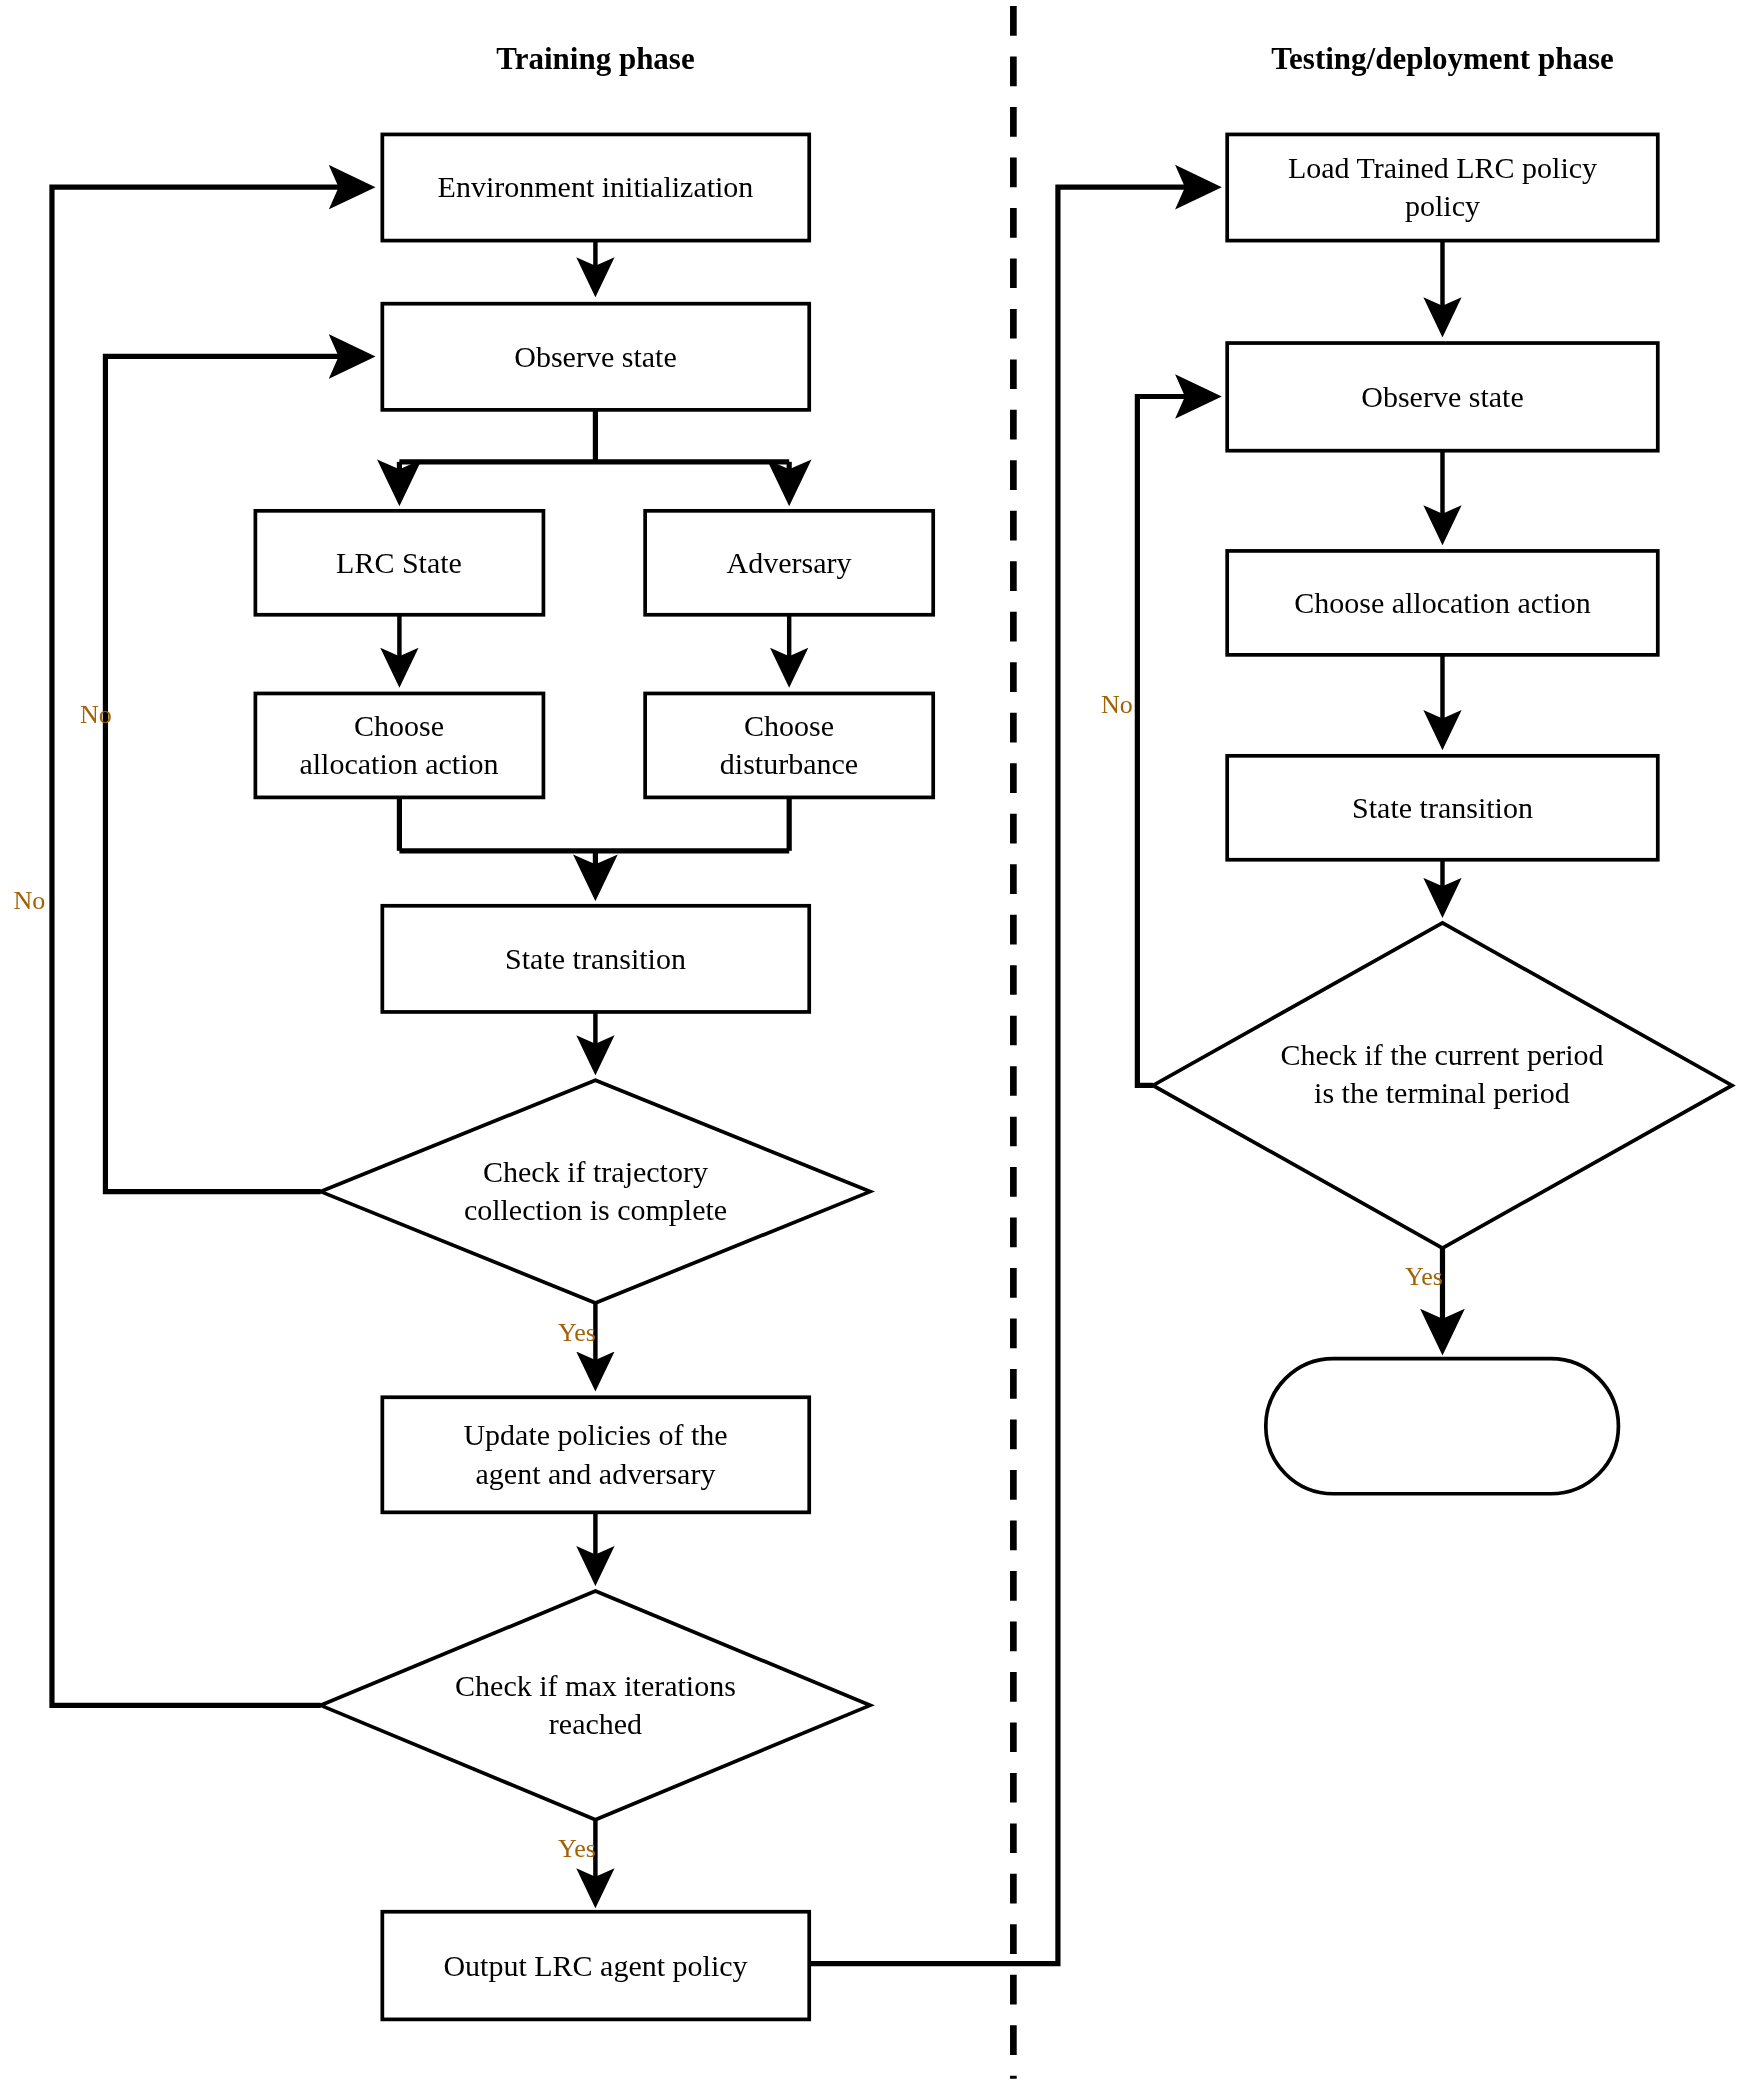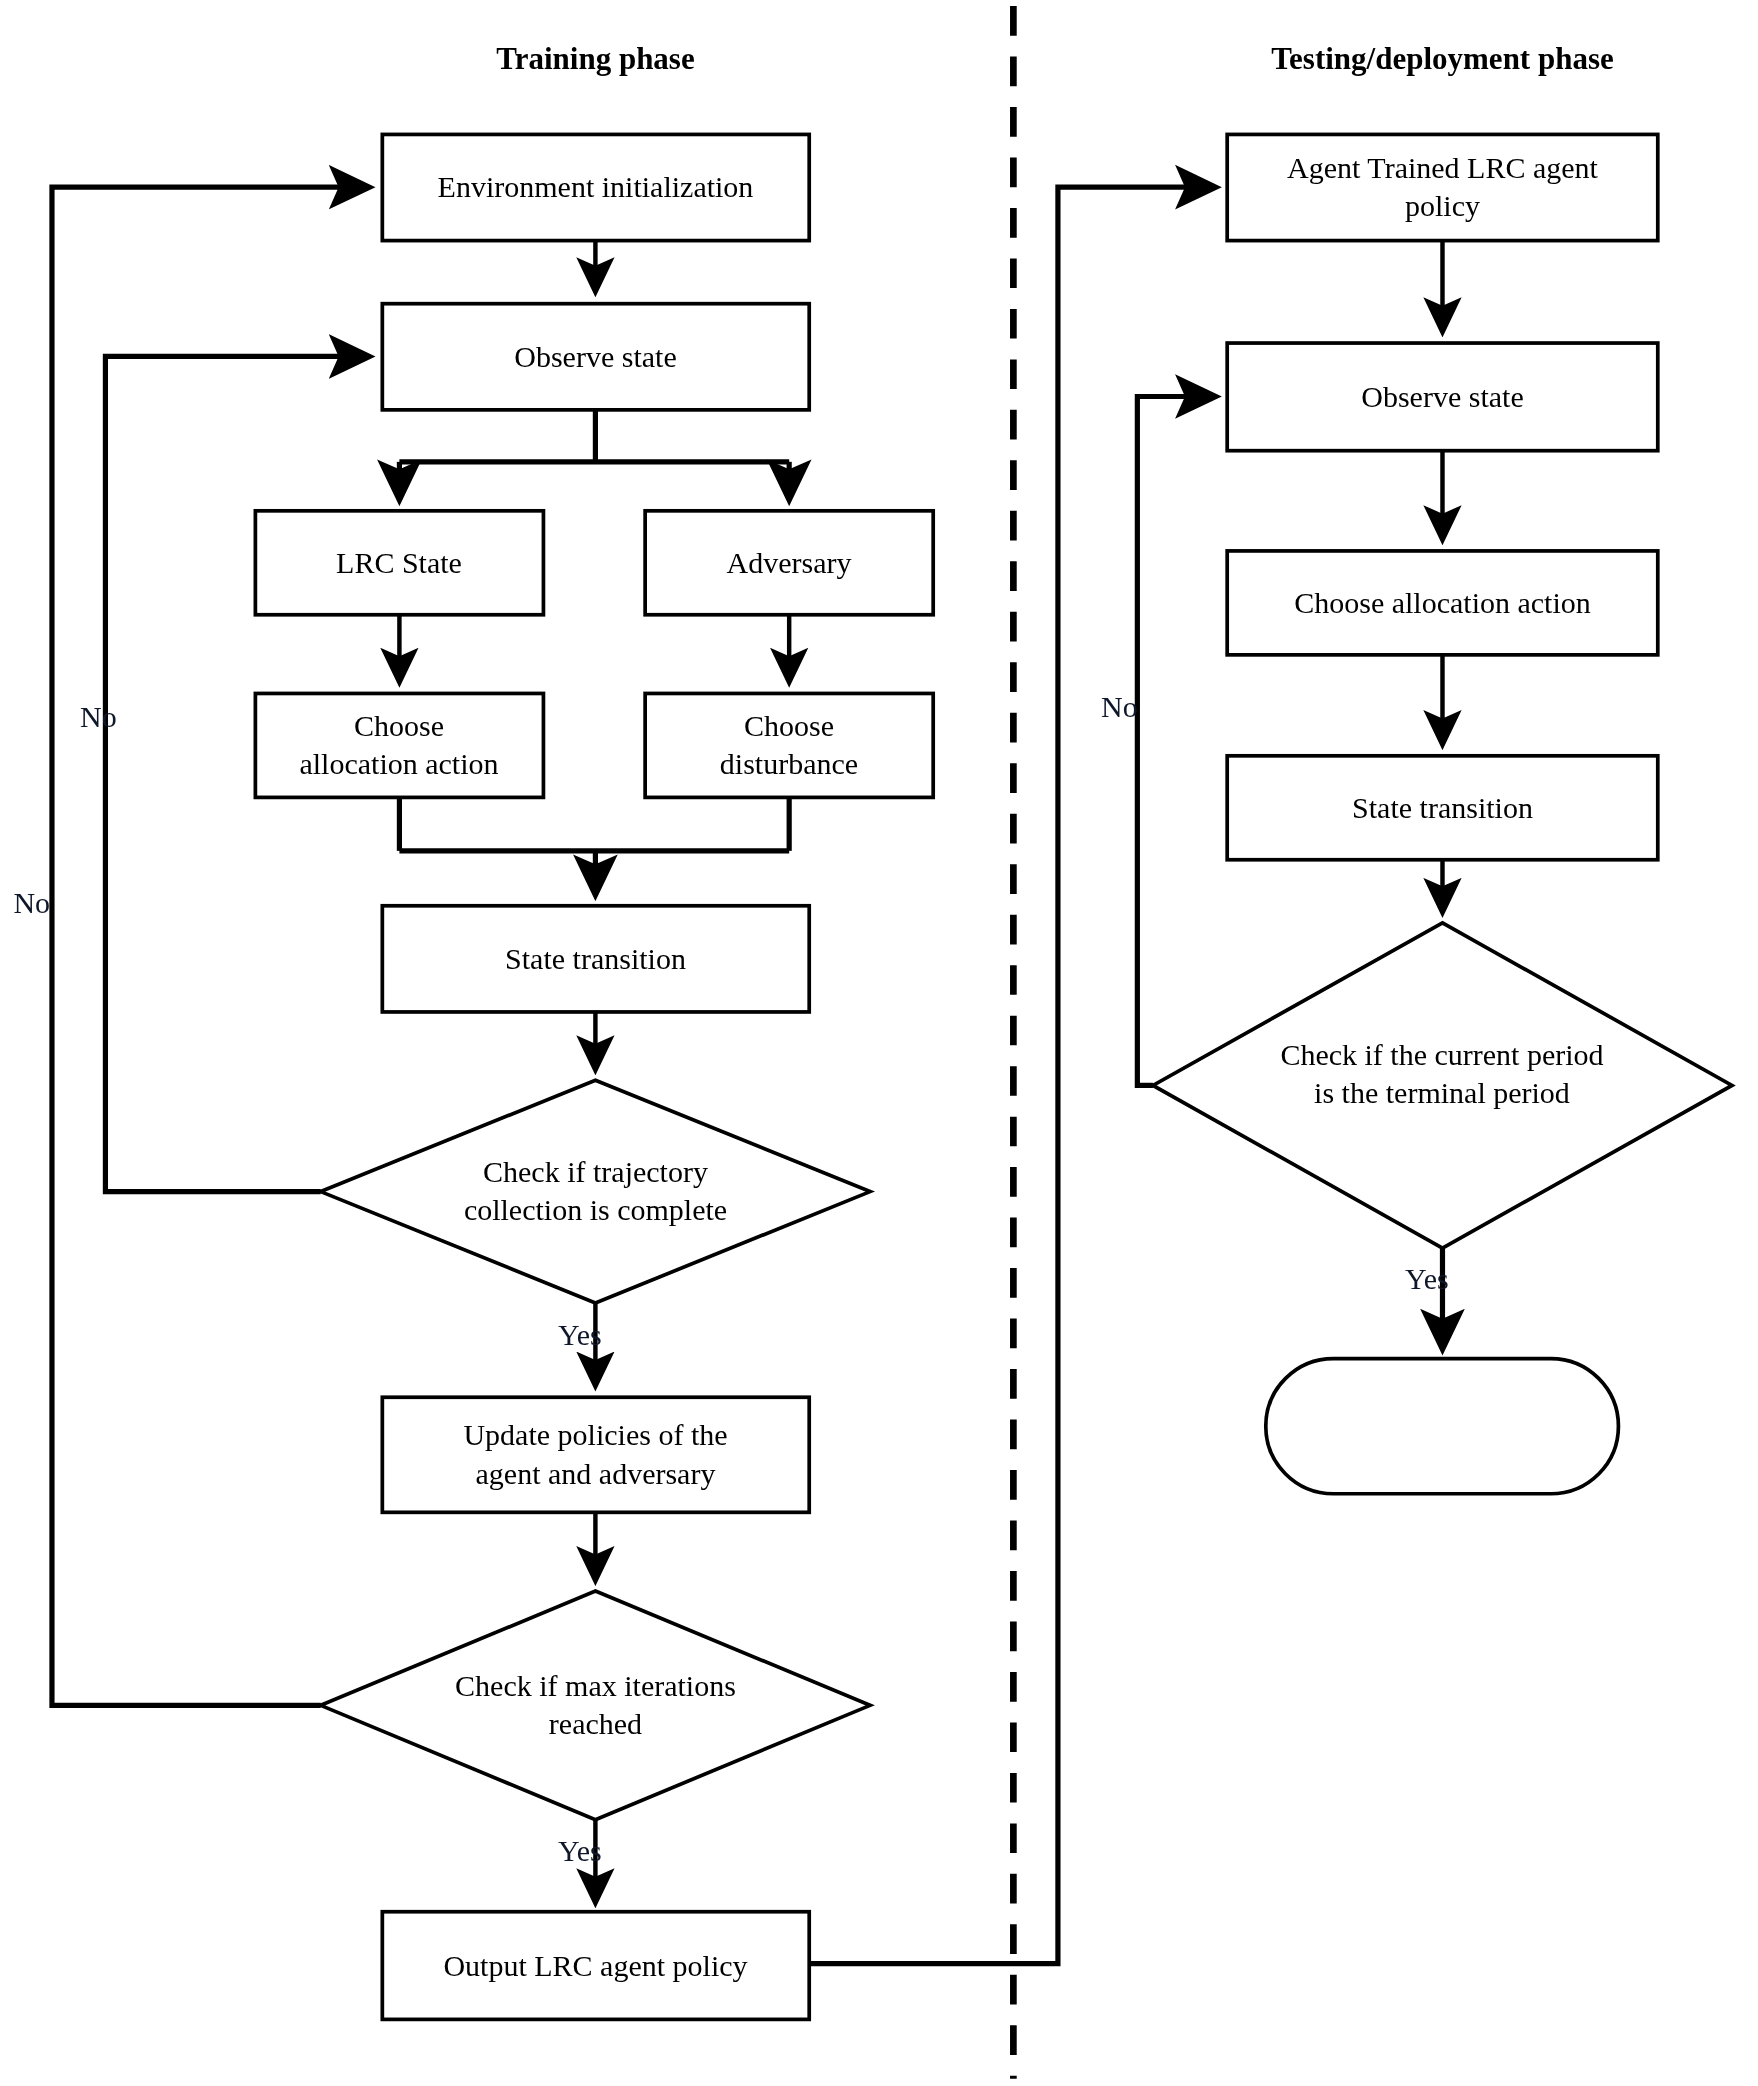--- a/index.html
+++ b/index.html
@@ -73,23 +73,23 @@
     position: absolute;
     text-align: center;
     color: #000000;
     font-family: "Liberation Serif", "DejaVu Serif", serif;
     font-size: 31px;
     font-weight: bold;
     white-space: nowrap;
   }
   .edge-label {
     position: absolute;
-    color: #0f172a;
-    font-family: "Liberation Serif", "DejaVu Serif", serif;
-    font-size: 30px;
+    color: #a16207;
+    font-family: "Liberation Serif", "DejaVu Serif", serif;
+    font-size: 26px;
     white-space: nowrap;
   }
 </style>
 </head>
 <body>
 
 <div id="canvas">
 
   <svg class="flow" viewBox="0 0 2368 2811">
     <defs>
@@ -172,21 +172,21 @@
 disturbance</div>
   <div class="node-text" style="left:382px; top:906px; width:427px; height:106px;">State transition</div>
   <div class="node-text" style="left:369px; top:1128px; width:453px; height:126px; white-space:pre-line;">Check if trajectory
 collection is complete</div>
   <div class="node-text" style="left:382px; top:1397px; width:427px; height:115px; white-space:pre-line;">Update policies of the
 agent and adversary</div>
   <div class="node-text" style="left:369px; top:1642px; width:453px; height:126px; white-space:pre-line;text-align:center;">Check if max iterations
 reached</div>
   <div class="node-text" style="left:382px; top:1912px; width:427px; height:108px;">Output LRC agent policy</div>
 
-  <div class="node-text" style="left:1227px; top:134px; width:431px; height:106px; white-space:pre-line;">Agent Trained LRC agent
+  <div class="node-text" style="left:1227px; top:134px; width:431px; height:106px; white-space:pre-line;">Load Trained LRC policy
 policy</div>
   <div class="node-text" style="left:1227px; top:343px; width:431px; height:108px;">Observe state</div>
   <div class="node-text" style="left:1227px; top:551px; width:431px; height:104px;">Choose allocation action</div>
   <div class="node-text" style="left:1227px; top:756px; width:431px; height:104px;">State transition</div>
   <div class="node-text" style="left:1206px; top:1011px; width:472px; height:126px; white-space:pre-line;">Check if the current period
 is the terminal period</div>
 
   <div class="edge-label" style="left:80px; top:700px;">No</div>
   <div class="edge-label" style="left:13.4px; top:886px;">No</div>
   <div class="edge-label" style="left:558px; top:1318px;">Yes</div>

